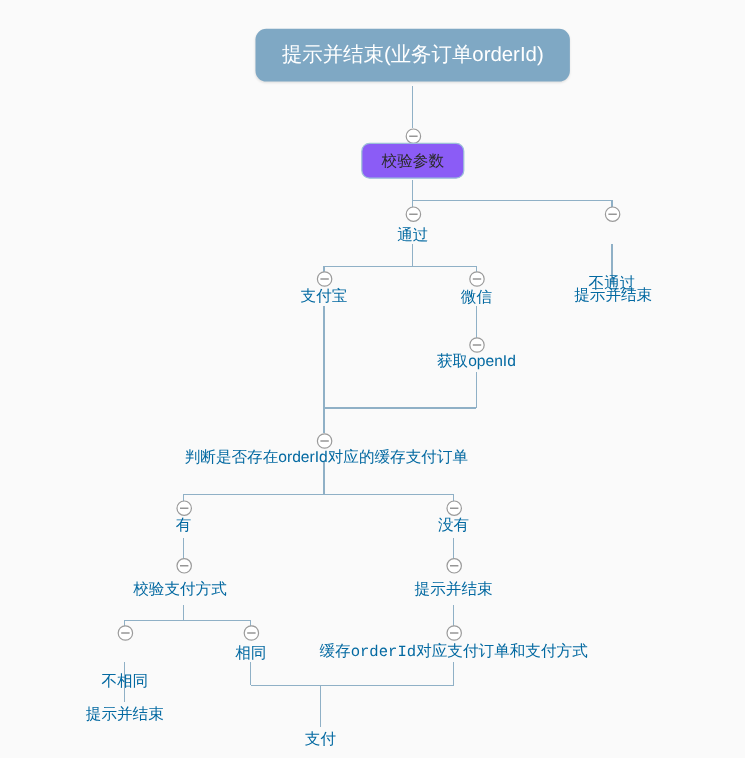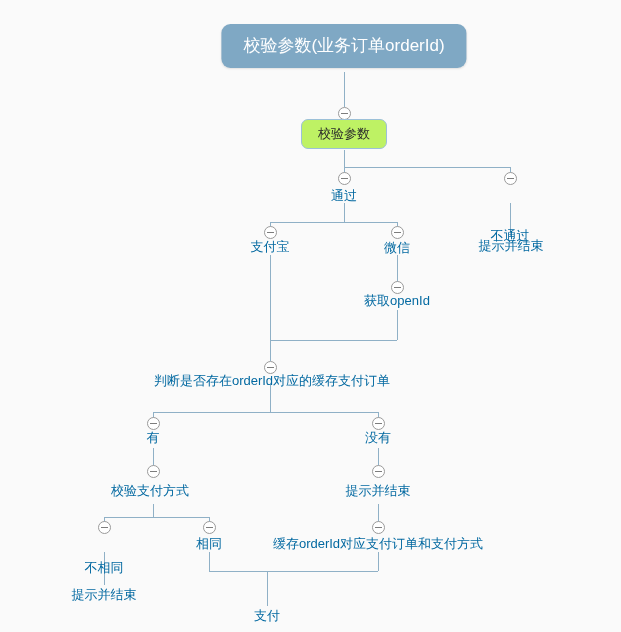--- a/index.html
+++ b/index.html
@@ -34,21 +34,21 @@
     padding:12px 22px;
     border-radius:9px;
     white-space:nowrap;
     box-shadow:0 1px 2px rgba(0,0,0,.10);
   }
 
   
   .boxed{
     position:absolute;
     transform:translate(-50%,0);
-    background:#bef264;
+    background:#8b5cf6;
     border:1px solid #9cc0d8;
     border-radius:7px;
     color:#2b2b2b;
     font-size:13px;
     line-height:16px;
     padding:6px 16px;
     white-space:nowrap;
   }
 
   
@@ -114,21 +114,21 @@
   <span class="toggle" style="left:397px;top:287px;"></span>
   <span class="toggle" style="left:270px;top:367px;"></span>
   <span class="toggle" style="left:153px;top:423px;"></span>
   <span class="toggle" style="left:378px;top:423px;"></span>
   <span class="toggle" style="left:153px;top:471px;"></span>
   <span class="toggle" style="left:378px;top:471px;"></span>
   <span class="toggle" style="left:104px;top:527px;"></span>
   <span class="toggle" style="left:209px;top:527px;"></span>
   <span class="toggle" style="left:378px;top:527px;"></span>
 
-  <div class="root" style="left:344px;top:24px;">校验参数(业务订单orderId)</div>
+  <div class="root" style="left:344px;top:24px;">提示并结束(业务订单orderId)</div>
 
   <div class="boxed" style="left:344px;top:119px;">校验参数</div>
 
   <div class="node" style="left:344px;top:188px;">通过</div>
 
   <div class="node" style="left:510px;top:200px;margin-top:28px;">不通过</div>
 
   <div class="node" style="left:511px;top:238px;">提示并结束</div>
 
   <div class="node" style="left:270px;top:239px;">支付宝</div>
@@ -144,19 +144,19 @@
   <div class="node" style="left:378px;top:430px;">没有</div>
 
   <div class="node" style="left:150px;top:483px;">校验支付方式</div>
 
   <div class="node" style="left:378px;top:483px;">提示并结束</div>
 
   <div class="node" style="left:104px;top:536px;margin-top:24px;">不相同</div>
 
   <div class="node" style="left:209px;top:536px;">相同</div>
 
-  <div class="node" style="left:378px;top:536px;">缓存orderId对应支付订单和支付方式</div>
+  <div class="node" style="left:378px;top:536px;font-family:Liberation Mono, monospace;">缓存orderId对应支付订单和支付方式</div>
 
   <div class="node" style="left:104px;top:587px;">提示并结束</div>
 
   <div class="node" style="left:267px;top:608px;">支付</div>
 
 </div>
 
 </body></html>

